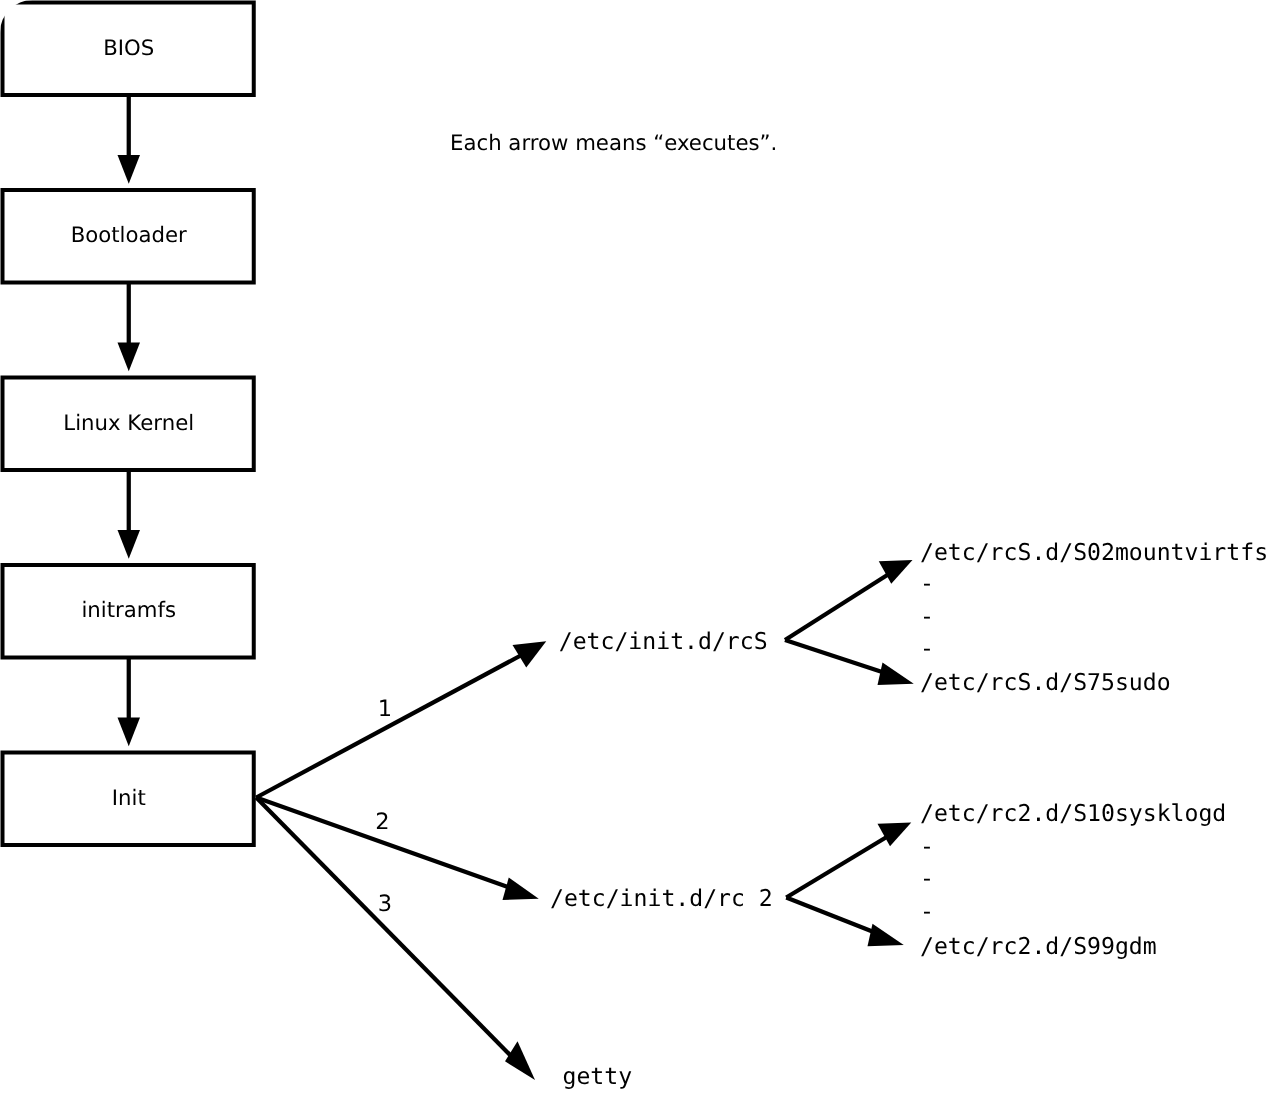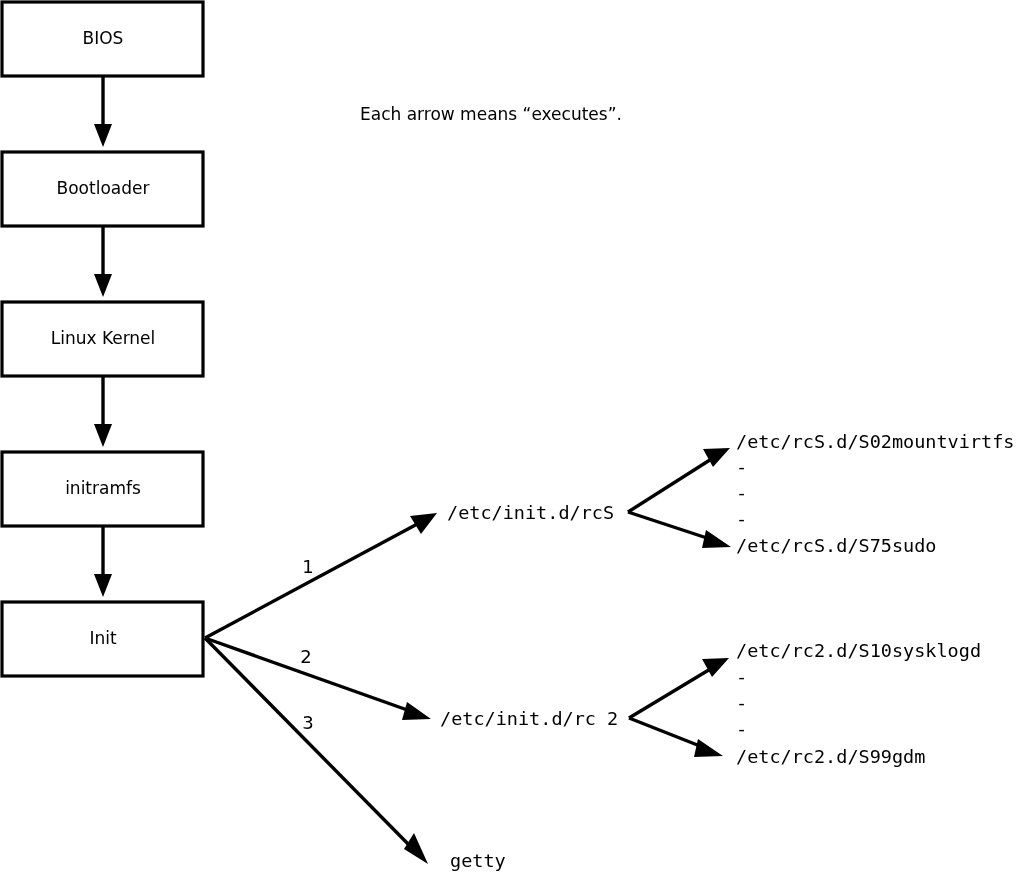--- a/index.html
+++ b/index.html
@@ -9,20 +9,21 @@
   }
   body {
     font-family: "DejaVu Sans", sans-serif;
   }
   #canvas {
     position: relative;
     width: 1024px;
     height: 875px;
     background: #ffffff;
     overflow: hidden;
+    border-radius: 26px;
   }
   #diagram-svg {
     position: absolute;
     left: 0;
     top: 0;
     width: 1024px;
     height: 875px;
   }
   .box-label {
     font-family: "DejaVu Sans", sans-serif;

